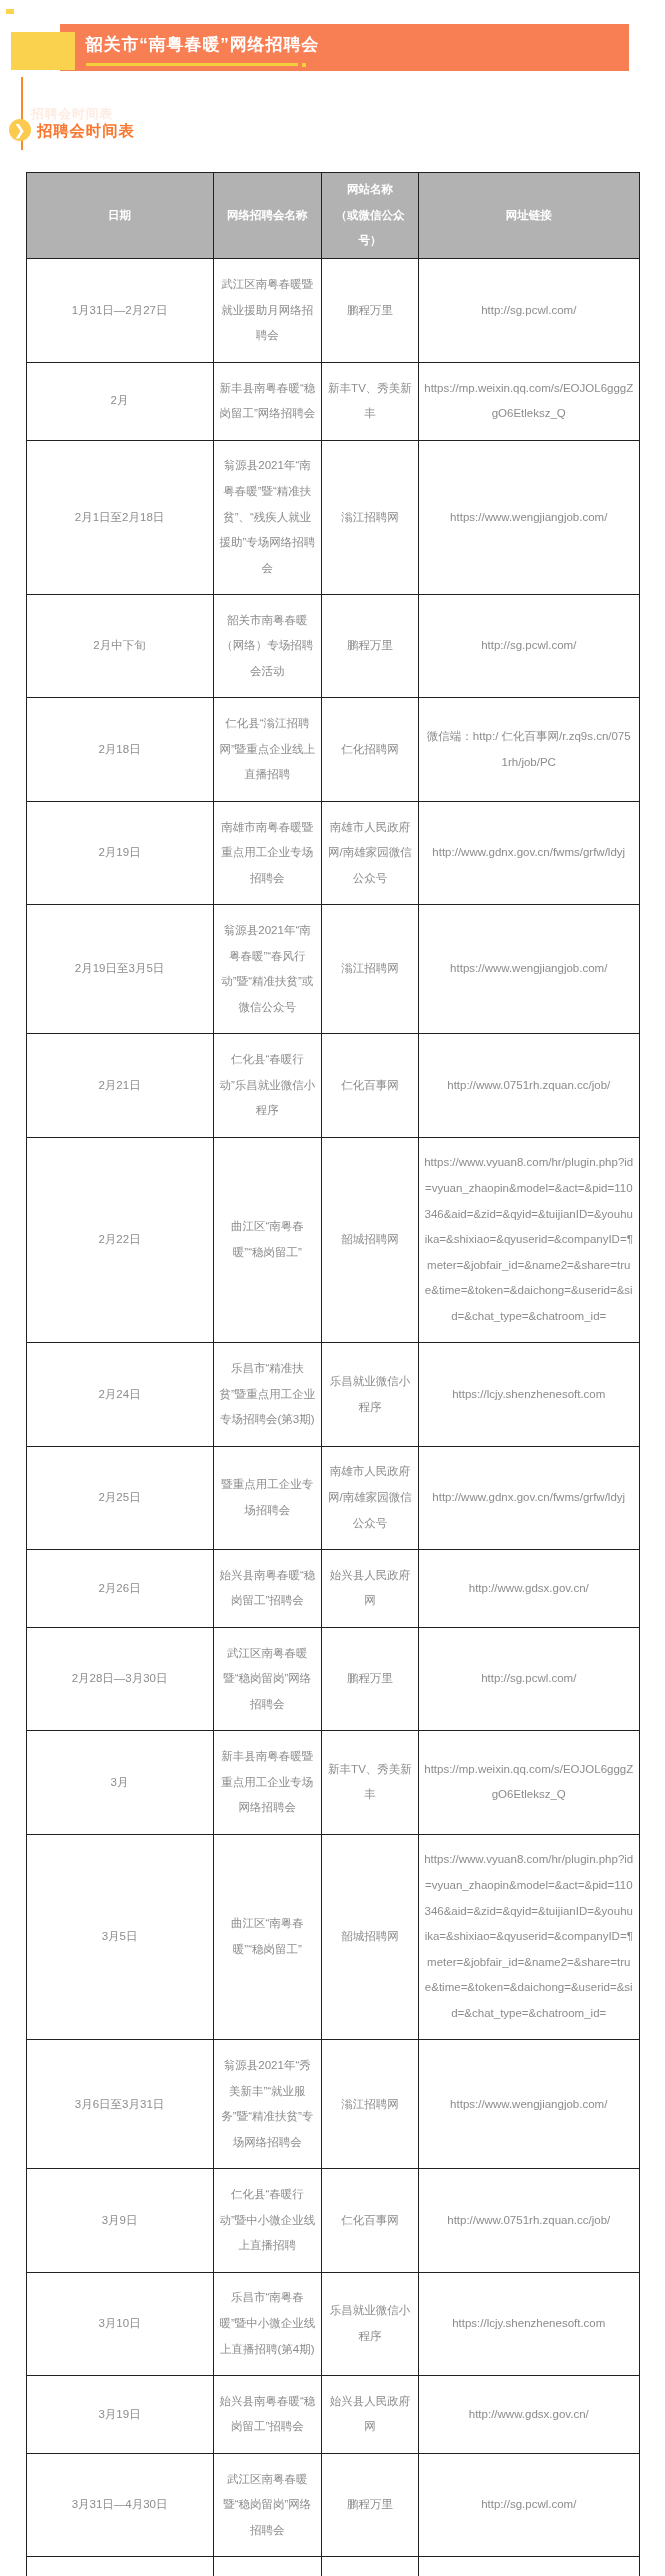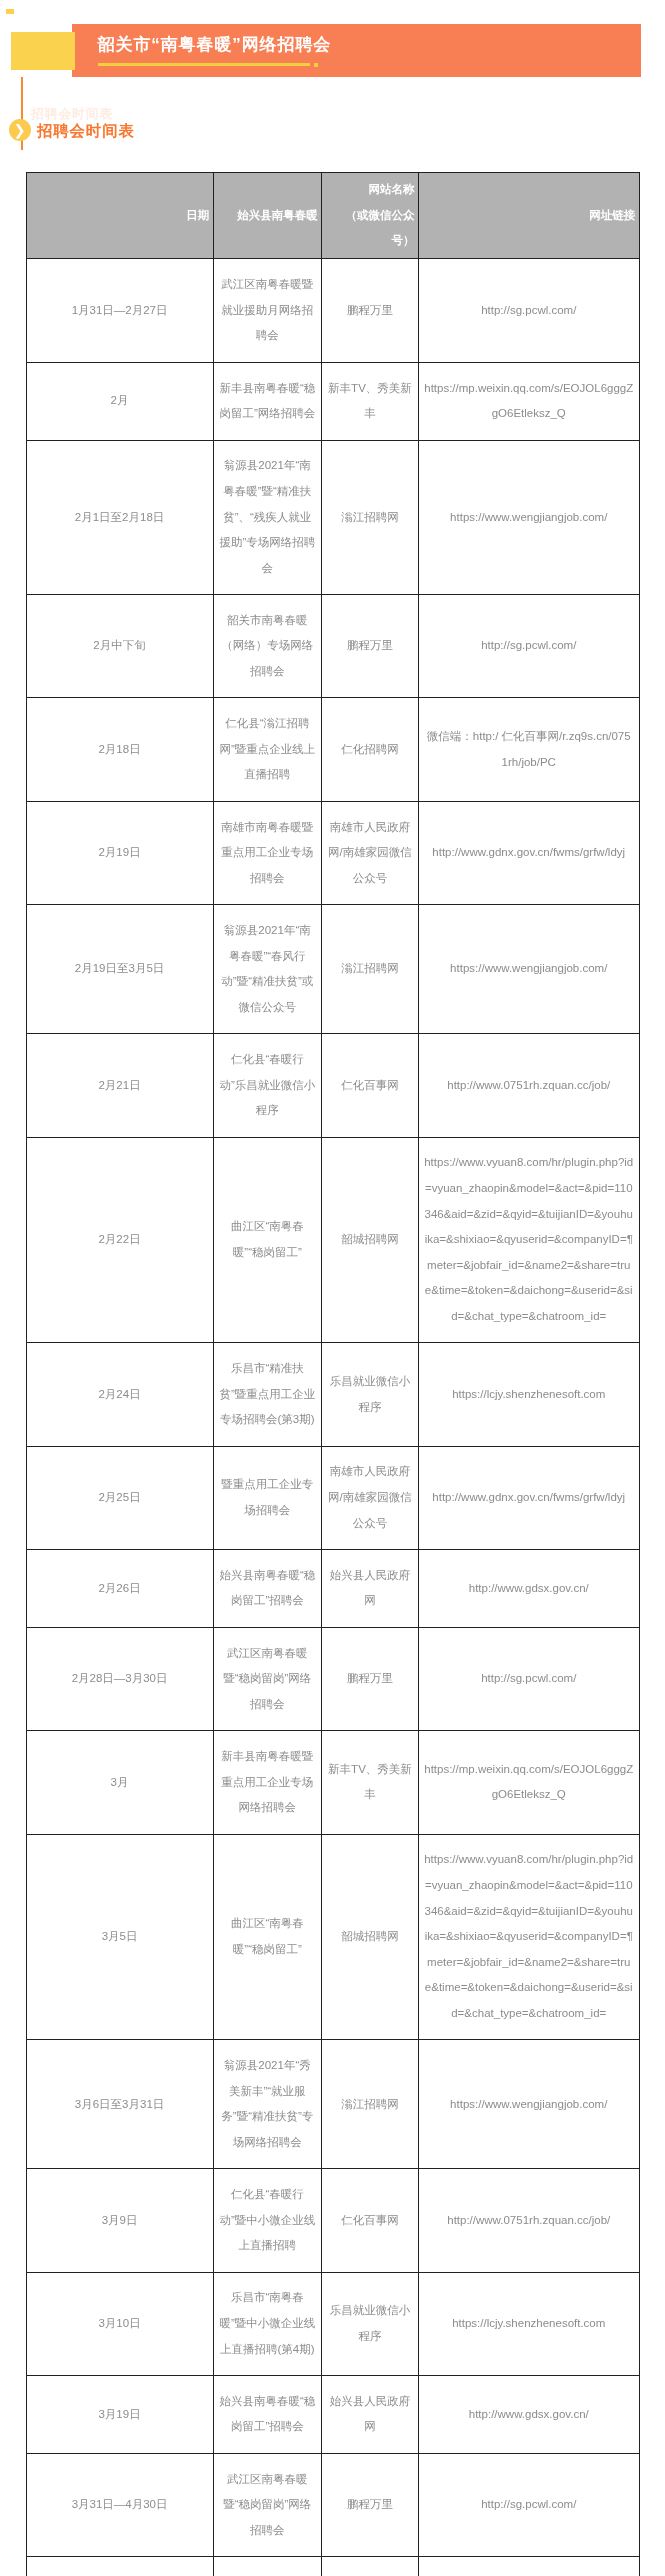--- a/index.html
+++ b/index.html
@@ -7,21 +7,21 @@
     width:665px;height:2576px;
     background:#ffffff;
     font-family:"Liberation Sans","DejaVu Sans",sans-serif;
     position:relative;
     overflow:hidden;
   }
   
   .hero{position:absolute;top:0;left:0;width:665px;height:0;}
   .corner-tick{position:absolute;left:6px;top:8.5px;width:7.7px;height:5.1px;background:#fbd24e;}
   .banner{
-    position:absolute;left:72px;top:24px;width:569px;height:53px;
+    position:absolute;left:60px;top:24px;width:569px;height:47px;
     background:#f87e53;
   }
   .banner-title{
     position:absolute;left:25.6px;top:9.4px;
     color:#ffffff;font-size:17px;font-weight:bold;letter-spacing:0.9px;
     white-space:nowrap;
   }
   .banner-underline{
     position:absolute;left:25.6px;top:39px;width:212px;height:3.4px;background:#f2d03c;
   }
@@ -54,21 +54,21 @@
   table{
     width:614px;border-collapse:collapse;table-layout:fixed;
   }
   th,td{
     border:1.7px solid #212121;
     text-align:center;vertical-align:middle;
     font-size:11.5px;line-height:25.6px;
   }
   th{
     background:#b2b2b2;color:#ffffff;font-weight:bold;
-    padding:4.3px 3.4px;white-space:pre-line;text-align:right;
+    padding:4.3px 3.4px;white-space:pre-line;
   }
   td{
     color:#8c8c8c;padding:12.8px 5.1px;
   }
   td.url{word-break:break-all;}
   col.c-date{width:30.5%;}
   col.c-name{width:17.7%;}
   col.c-site{width:15.8%;}
   col.c-url{width:36%;}
 </style>
@@ -93,21 +93,21 @@
   <table>
     <colgroup>
       <col class="c-date">
         <col class="c-name">
         <col class="c-site">
         <col class="c-url">
     </colgroup>
     <thead>
       <tr>
         <th>日期</th>
-        <th>始兴县南粤春暖</th>
+        <th>网络招聘会名称</th>
         <th>网站名称
 （或微信公众号）</th>
         <th>网址链接</th>
       </tr>
     </thead>
     <tbody>
         <tr>
     <td class="date">1月31日—2月27日</td>
     <td class="name">武江区南粤春暖暨就业援助月网络招聘会</td>
     <td class="site">鹏程万里</td>
@@ -120,21 +120,21 @@
     <td class="url">https://mp.weixin.qq.com/s/EOJOL6gggZgO6Etleksz_Q</td>
   </tr>
         <tr>
     <td class="date">2月1日至2月18日</td>
     <td class="name">翁源县2021年“南粤春暖”暨“精准扶贫”、“残疾人就业援助”专场网络招聘会</td>
     <td class="site">滃江招聘网</td>
     <td class="url">https://www.wengjiangjob.com/</td>
   </tr>
         <tr>
     <td class="date">2月中下旬</td>
-    <td class="name">韶关市南粤春暖（网络）专场网络招聘会</td>
+    <td class="name">韶关市南粤春暖（网络）专场招聘会活动</td>
     <td class="site">鹏程万里</td>
     <td class="url">http://sg.pcwl.com/</td>
   </tr>
         <tr>
     <td class="date">2月18日</td>
     <td class="name">仁化县“滃江招聘网”暨重点企业线上直播招聘</td>
     <td class="site">仁化招聘网</td>
     <td class="url">微信端：http:/ 仁化百事网/r.zq9s.cn/0751rh/job/PC</td>
   </tr>
         <tr>

